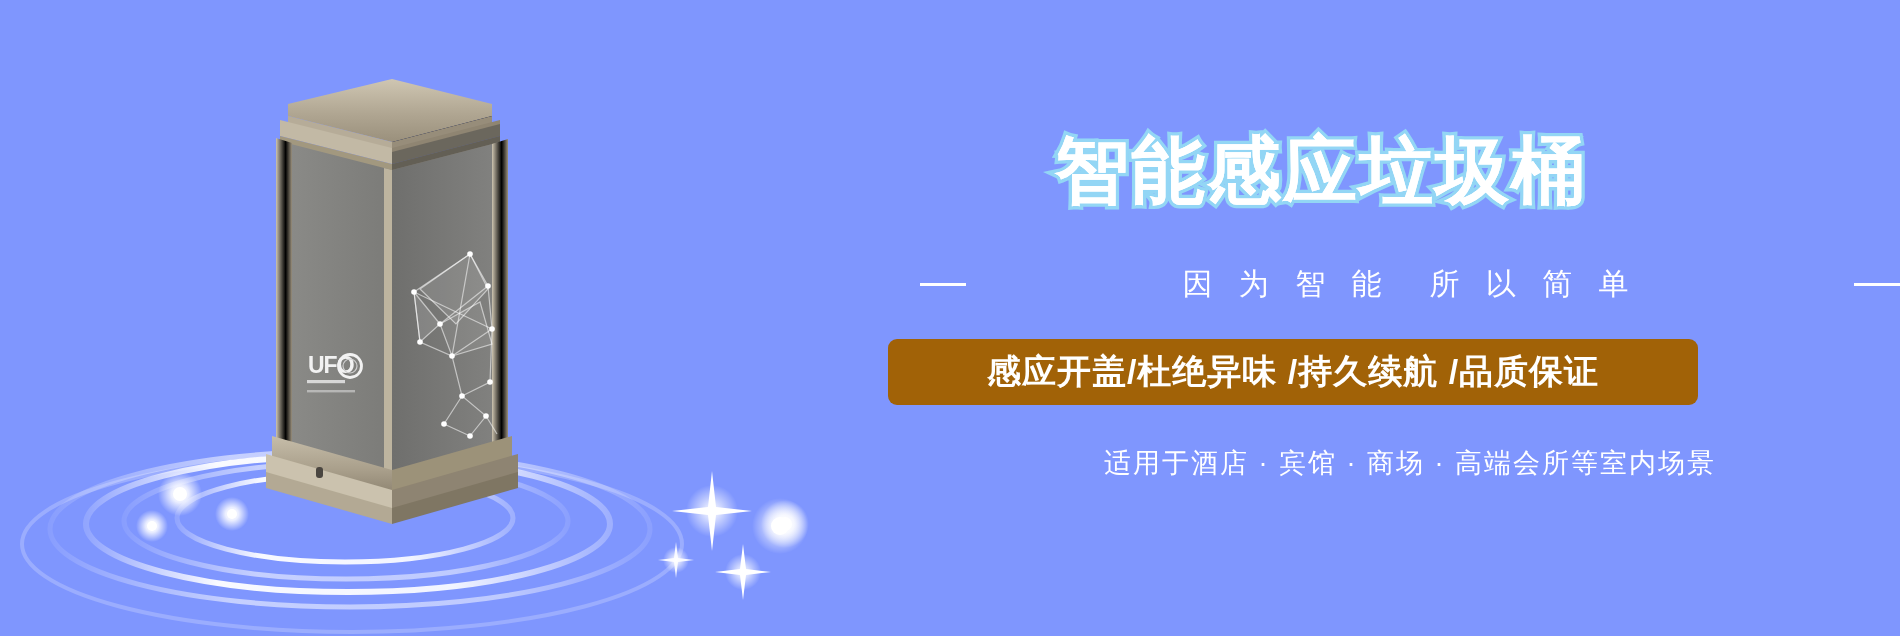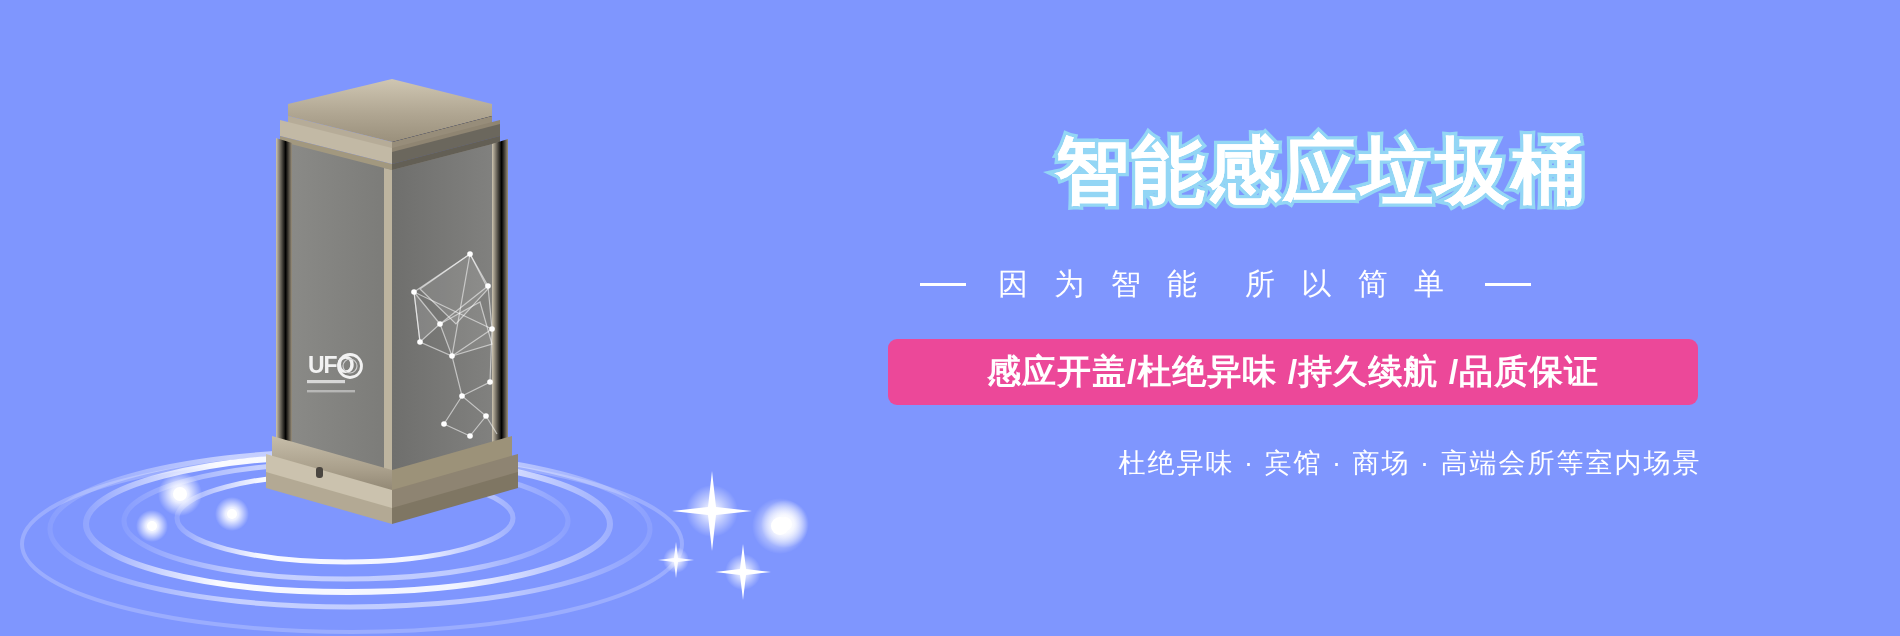--- a/index.html
+++ b/index.html
@@ -56,42 +56,42 @@
     line-height:1;
     white-space:nowrap;
   }
 
   #sub-title-row {
     position:absolute;
     left:0; top:256px;
     width:1020px;
     display:flex;
     align-items:center;
-    justify-content:flex-start;
+    justify-content:space-between;
     padding-left:40px;
     gap:32px;
   }
   .sub-rule {
     width:46px; height:3px;
     background:#ffffff;
     flex:0 0 auto;
   }
   #sub-title {
     font-size:30px;
     color:#ffffff;
     letter-spacing:9px;
     white-space:nowrap;
     font-weight:400;
   }
 
   #feature-bar {
     position:absolute;
     left:8px; top:331px;
     width:810px; height:66px;
-    background:#ec4899;
+    background:#a16207;
     border-radius:9px;
     display:flex;
     align-items:center;
     justify-content:center;
   }
   #feature-text {
     font-size:34px;
     font-weight:bold;
     color:#ffffff;
     letter-spacing:1px;
@@ -299,16 +299,16 @@
     <div id="sub-title-row">
       <span class="sub-rule"></span>
       <span id="sub-title">因 为 智 能　所 以 简 单</span>
       <span class="sub-rule"></span>
     </div>
 
     <div id="feature-bar">
       <span id="feature-text">感应开盖/杜绝异味 /持久续航 /品质保证</span>
     </div>
 
-    <div id="scene-line">杜绝异味 · 宾馆 · 商场 · 高端会所等室内场景</div>
+    <div id="scene-line">适用于酒店 · 宾馆 · 商场 · 高端会所等室内场景</div>
   </div>
 
 </div>
 
 </body></html>

